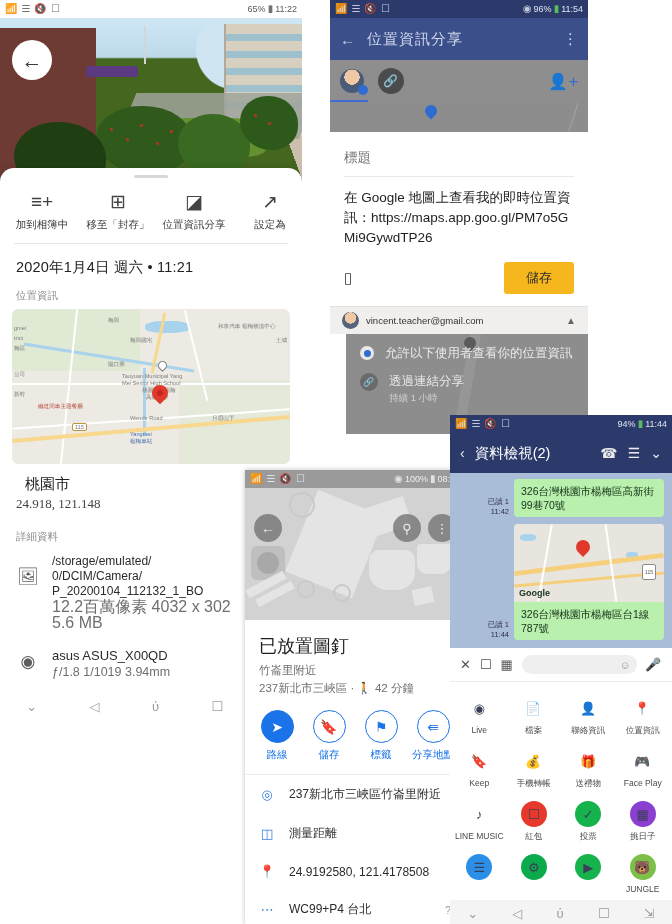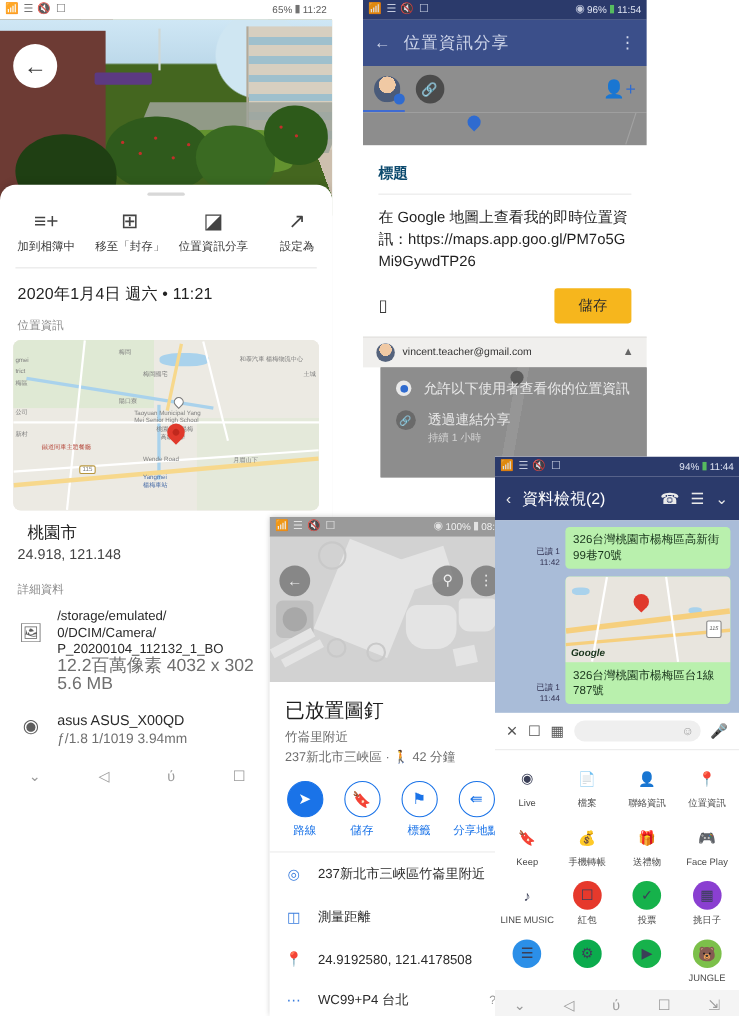--- a/index.html
+++ b/index.html
@@ -112,21 +112,21 @@
   }
   .mm-pin::after{
     content:''; position:absolute; left:5px; top:5px; width:6px; height:6px;
     border-radius:50%; background:#c0281d;
   }
   .mm-dot {
     position:absolute; width:9px; height:9px; border:1.4px solid #7a7a7a;
     border-radius:50% 50% 50% 0; transform:rotate(-45deg); background:#fff;
   }
   #city-name { font-size:15px; color:#222; padding:11px 25px 0; }
-  #city-coord{ font-size:13px; color:#444; padding:2px 16px 0; }
+  #city-coord{ font-size:13px; color:#444; padding:2px 16px 0;font-family:Liberation Serif, serif; }
   #detail-head { font-size:10.5px; color:#8b8b8b; padding:18px 16px 0; }
 
   .drow { display:flex; padding:10px 16px 0; gap:12px; }
   .drow .dicon { width:24px; flex:0 0 24px; text-align:center; color:#5e5e5e; font-size:17px; padding-top:12px; }
   .drow .dtxt  { flex:1; min-width:0; }
   .dpath { font-size:12px; color:#2b2b2b; line-height:15px; white-space:nowrap; }
   .dmeta { font-size:16px; color:#6f6f6f; line-height:16px; white-space:nowrap; }
   .dcam  { font-size:13px; color:#2b2b2b; line-height:17px; }
   .dexif { font-size:12.5px; color:#6f6f6f; line-height:17px; }
 
@@ -168,21 +168,21 @@
   .av-add { margin-left:auto; color:#2f6bd0; font-size:16px; }
   #share-mapstrip {
     height:30px; background:#8d8d8d; position:relative;
   }
   #share-mapstrip .pin2 {
     position:absolute; left:95px; top:3px; width:12px;height:12px;background:#2f6bd0;
     border-radius:50% 50% 50% 0; transform:rotate(-45deg);
   }
   #share-mapstrip .ln { position:absolute; right:14px; top:0; width:1px; height:30px;
     background:#a3a3a3; transform:rotate(18deg); }
-  #share-title { font-size:13.5px; color:#0c4a6e; padding:17px 14px 9px;font-weight:bold; }
+  #share-title { font-size:13.5px; color:#737373; padding:17px 14px 9px; }
   #share-div { height:1px; background:#e8e8e8; margin:0 14px; }
   #share-msg { font-size:13.5px; color:#1f1f1f; line-height:20px; padding:11px 14px 0; word-break:break-all; }
   #share-row {
     display:flex; align-items:center; padding:14px 14px 0;
   }
   #tag-icon { font-size:15px; color:#3a3a3a; }
   #save-btn {
     margin-left:auto; background:#f6b61d; color:#2c2c2c; font-size:13px;
     padding:7px 22px; border-radius:3px; border:none;
   }
@@ -609,21 +609,21 @@
         </span>
         <span class="bub">326台灣桃園市楊梅區高新街99巷70號</span>
       </div>
 
       <div class="msg" style="justify-content:flex-end;">
         <span class="meta">
           <span style="display:block;">已讀 1</span>
           <span style="display:block;">11:44</span>
         </span>
         <span class="bub map">
-          <span class="bub-map-img" style="display:block;font-style:italic;">
+          <span class="bub-map-img" style="display:block;">
             <span class="bm-water" style="left:6px;top:10px;width:16px;height:7px;border-radius:40%;"></span>
             <span class="bm-water" style="left:112px;top:28px;width:12px;height:6px;border-radius:40%;"></span>
             <span class="bm-hwy" style="left:0;top:38px;width:100%;height:5px;transform:rotate(-7deg);"></span>
             <span class="bm-hwy" style="left:0;top:54px;width:100%;height:3px;transform:rotate(-5deg);"></span>
             <span class="bm-road" style="left:30px;top:0;width:2px;height:78px;transform:rotate(10deg);"></span>
             <span class="bm-road" style="left:96px;top:0;width:2px;height:78px;transform:rotate(-8deg);"></span>
             <span class="bm-pin"></span>
             <span class="bm-goog">Google</span>
             <span class="bm-shield">115</span>
           </span>

